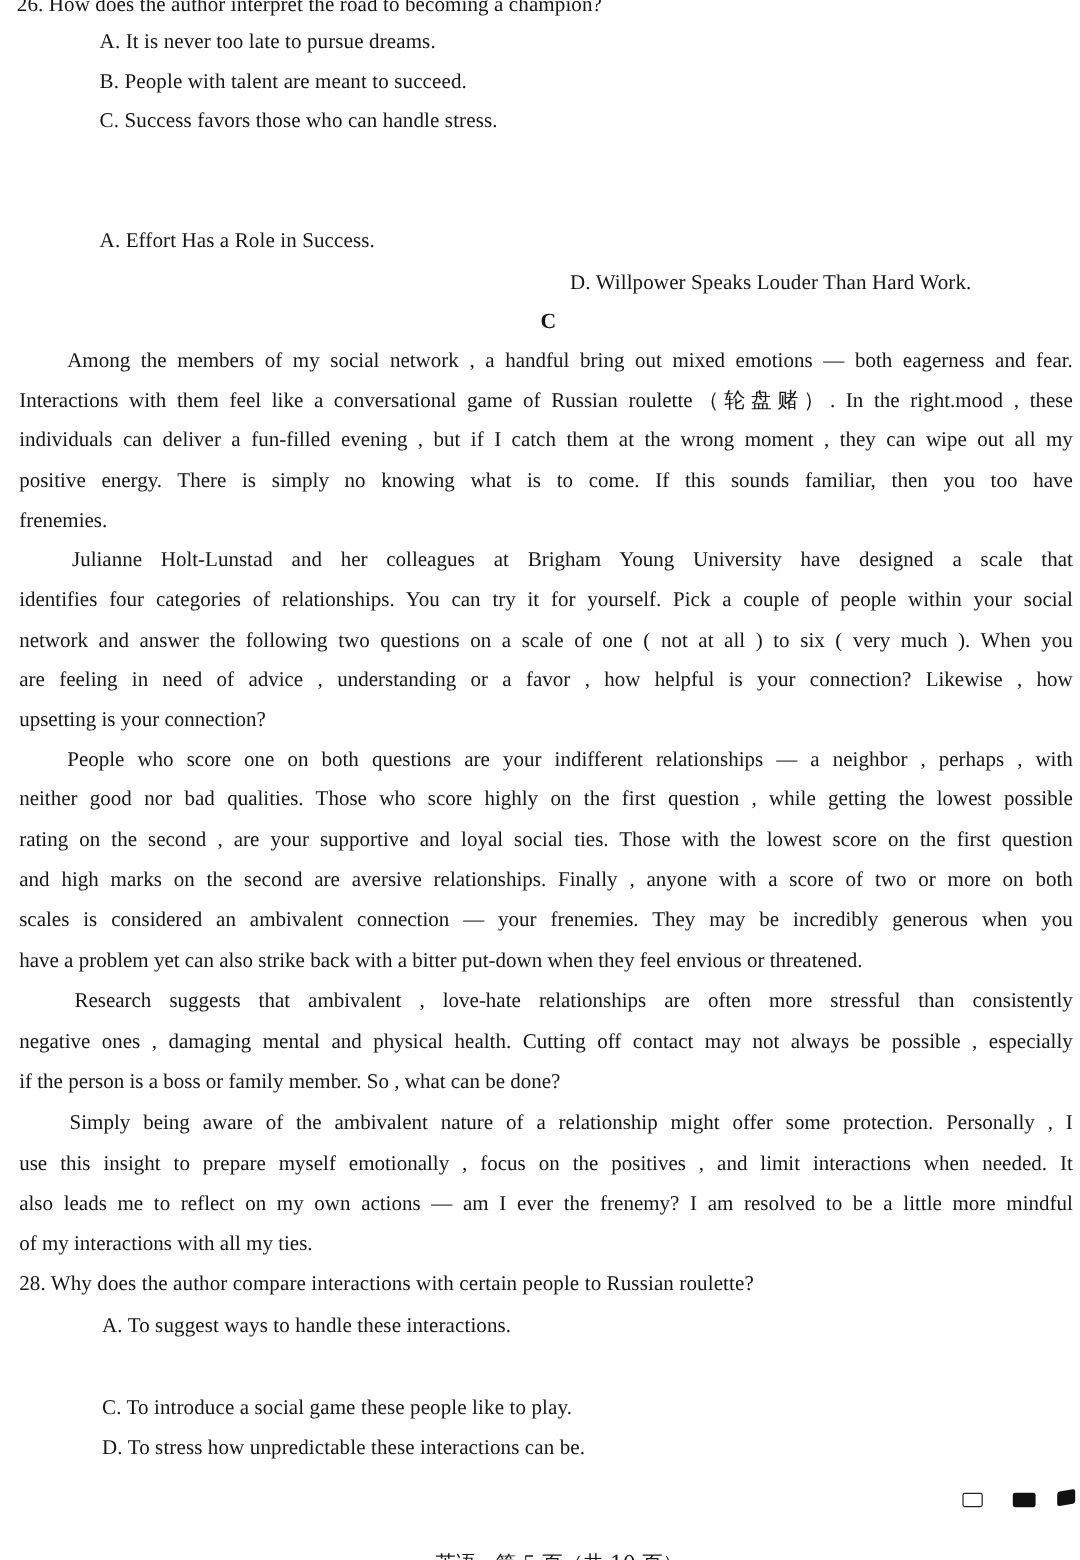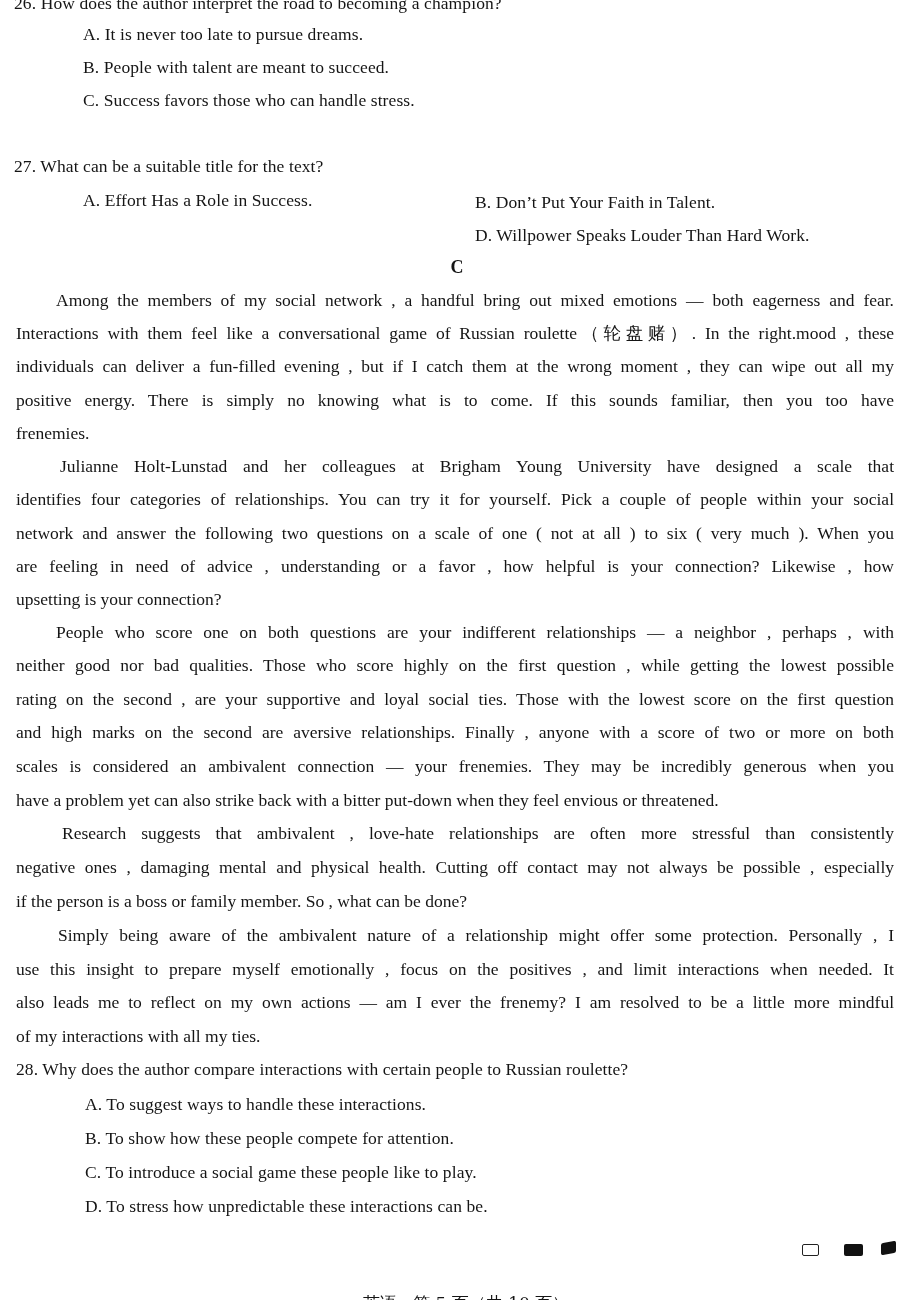--- a/index.html
+++ b/index.html
@@ -110,23 +110,21 @@
 </head>
 <body>
 
 <div class="page">
 
   <div class="line q-stem top-cut">26. How does the author interpret the road to becoming a champion?</div>
   <div class="line opt" style="top:23px">A. It is never too late to pursue dreams.</div>
   <div class="line opt" style="top:56px">B. People with talent are meant to succeed.</div>
   <div class="line opt" style="top:89px">C. Success favors those who can handle stress.</div>
 
-  <div class="line q-stem" style="top:155px">27. What can be a suitable title for the text?</div>
   <div class="line opt" style="top:189px">A. Effort Has a Role in Success.</div>
-  <div class="line opt-right" style="top:191px">B. Don’t Put Your Faith in Talent.</div>
   <div class="line opt-right" style="top:224px">D. Willpower Speaks Louder Than Hard Work.</div>
 
   <div class="section-letter" style="top:256px">C</div>
 
   <div>
     <div class="para-line first" style="top: 289px; word-spacing: 0px;">Among the members of my social network , a handful bring out mixed emotions — both eagerness and fear.</div>
     <div class="para-line" style="top: 322px; word-spacing: 0px;">Interactions with them feel like a conversational game of Russian roulette（轮盘赌）. In the right.mood , these</div>
     <div class="para-line" style="top: 355px; word-spacing: 0px;">individuals can deliver a fun-filled evening , but if I catch them at the wrong moment , they can wipe out all my</div>
     <div class="para-line" style="top: 389px; word-spacing: 0px;">positive energy. There is simply no knowing what is to come. If this sounds familiar, then you too have</div>
     <div class="para-line last" style="top:422px">frenemies.</div>
@@ -157,21 +155,20 @@
 
   <div>
     <div class="para-line first" style="top: 924px; left: 58px; width: 836px; word-spacing: 0px;">Simply being aware of the ambivalent nature of a relationship might offer some protection. Personally , I</div>
     <div class="para-line" style="top: 958px; word-spacing: 0px;">use this insight to prepare myself emotionally , focus on the positives , and limit interactions when needed. It</div>
     <div class="para-line" style="top: 991px; word-spacing: 0px;">also leads me to reflect on my own actions — am I ever the frenemy? I am resolved to be a little more mindful</div>
     <div class="para-line last" style="top:1025px">of my interactions with all my ties.</div>
   </div>
 
   <div class="line q-stem" style="top:1058px;left:16px">28. Why does the author compare interactions with certain people to Russian roulette?</div>
   <div class="line opt" style="top:1093px;left:49px">A. To suggest ways to handle these interactions.</div>
-  <div class="line opt" style="top:1127px;left:49px">B. To show how these people compete for attention.</div>
   <div class="line opt" style="top:1161px;left:49px">C. To introduce a social game these people like to play.</div>
   <div class="line opt" style="top:1195px;left:49px">D. To stress how unpredictable these interactions can be.</div>
 
   <div class="footer-text">英语 · 第 5 页（共 10 页）</div>
   <div class="mark mark-outline"></div>
   <div class="mark mark-filled"></div>
   <div class="mark mark-filled-skew"></div>
 
 </div>
 

